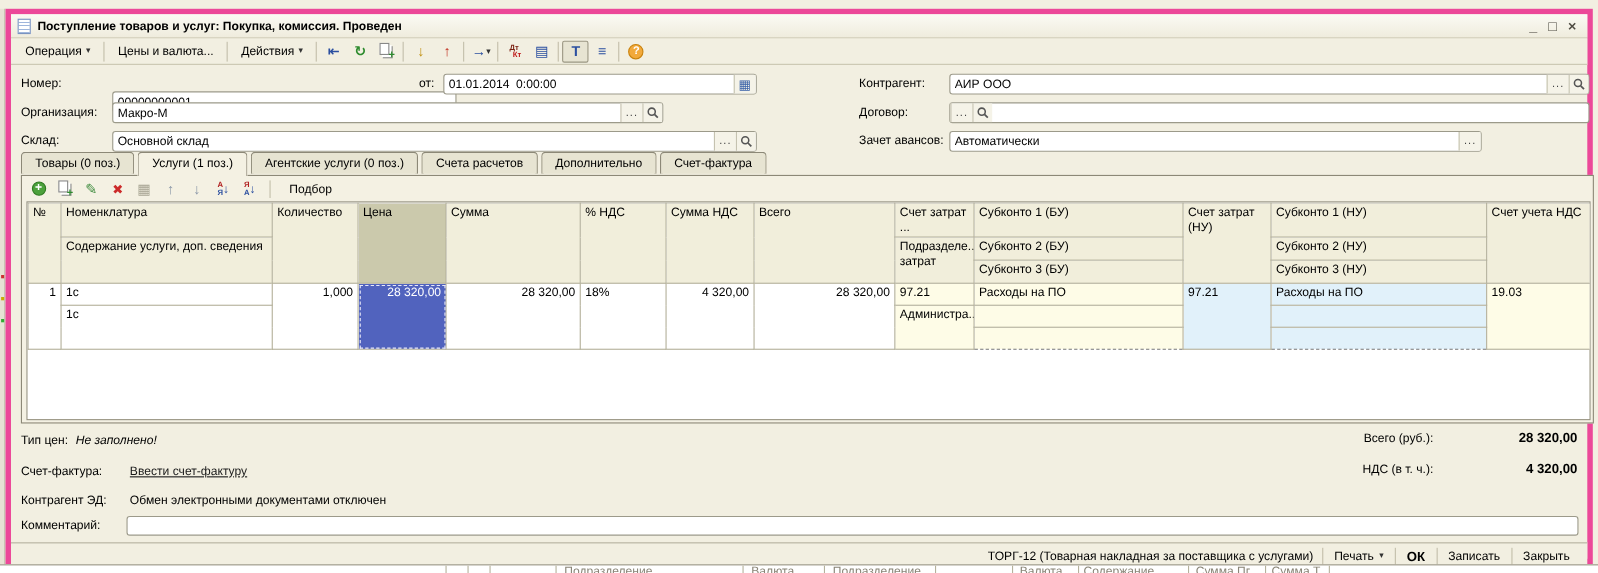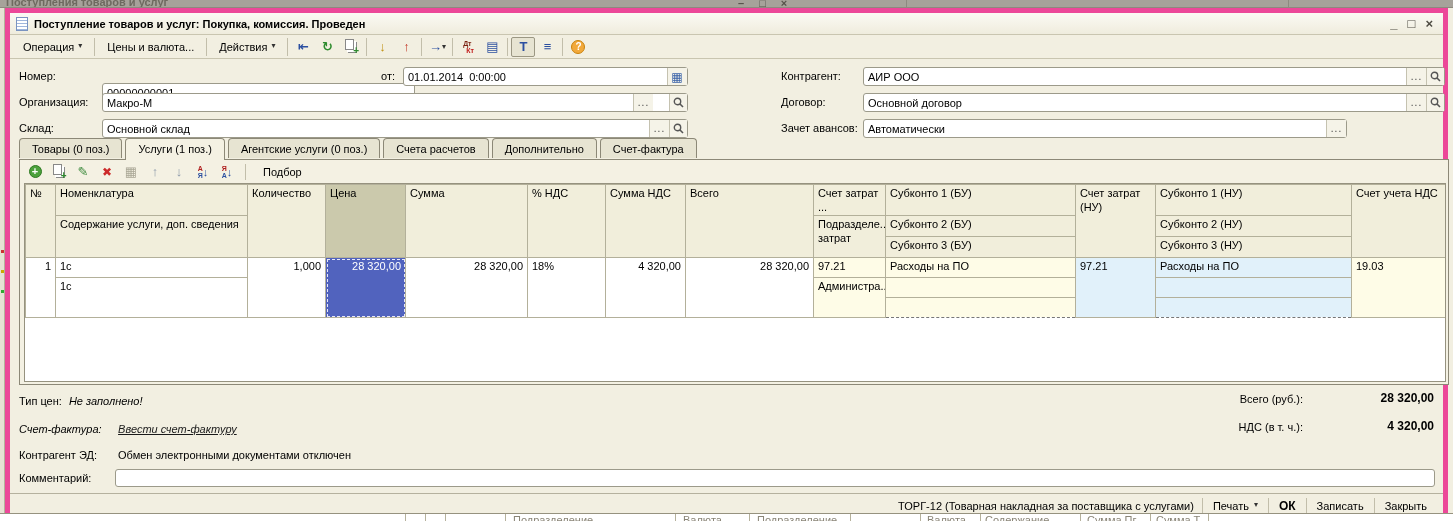--- a/index.html
+++ b/index.html
@@ -124,26 +124,20 @@
   .abtn { padding:3px 10px; display:flex; gap:5px; cursor:default; white-space:nowrap; }
   .abtn.ok { font-weight:bold; font-size:12px; }
   .asep { width:1px; height:16px; background:#C2BEAA; }
   .torg { padding:3px 8px; white-space:nowrap; }
 </style>
 </head>
 <body>
 
 <div id="page">
 
-  <div class="bg-top">
-    <span class="bg-title">Поступления товаров и услуг</span>
-    <span class="bg-ctl" style="left:738px;">– □ ×</span>
-    <i class="vline" style="left:906px;"></i>
-    <i class="vline" style="left:1288px;"></i>
-  </div>
 
   <div class="bg-left">
     <i style="top:242px; background:#C33;"></i>
     <i style="top:262px; background:#CA0;"></i>
     <i style="top:282px; background:#3A3;"></i>
   </div>
 
   <div class="window">
 
     <div class="titlebar">
@@ -223,21 +217,21 @@
       <div class="inp" style="left:92px; top:24px; width:313px;">
         <input value="00000000001" style="">
       </div>
       <span class="flabel" style="left:371px; top:8px;">от:</span>
       <div class="inp" style="left:393px; top:8px; width:285px;">
         <input value="01.01.2014  0:00:00" style="">
         <span class="inbtn cal">▦</span>
       </div>
 
       <span class="flabel" style="left:9px; top:34px;">Организация:</span>
-      <div class="inp" style="left:92px; top:34px; width:586px;gap:16px;">
+      <div class="inp" style="left:92px; top:34px; width:501px;">
         <input value="Макро-М" style="">
         <span class="inbtn">...</span>
         <span class="inbtn mag">
           <svg width="11" height="11" viewBox="0 0 11 11">
               <circle cx="4.5" cy="4.5" r="3.2" fill="none" stroke="#555" stroke-width="1.4"></circle>
               <line x1="7" y1="7" x2="10" y2="10" stroke="#555" stroke-width="1.6"></line>
             </svg>
         </span>
       </div>
 
@@ -260,21 +254,20 @@
         <span class="inbtn mag">
           <svg width="11" height="11" viewBox="0 0 11 11">
               <circle cx="4.5" cy="4.5" r="3.2" fill="none" stroke="#555" stroke-width="1.4"></circle>
               <line x1="7" y1="7" x2="10" y2="10" stroke="#555" stroke-width="1.6"></line>
             </svg>
         </span>
       </div>
 
       <span class="flabel" style="left:771px; top:34px;">Договор:</span>
       <div class="inp" style="left:853px; top:34px; width:582px;">
-        <input value="Основной договор" style="">
         <span class="inbtn">...</span>
         <span class="inbtn mag">
           <svg width="11" height="11" viewBox="0 0 11 11">
               <circle cx="4.5" cy="4.5" r="3.2" fill="none" stroke="#555" stroke-width="1.4"></circle>
               <line x1="7" y1="7" x2="10" y2="10" stroke="#555" stroke-width="1.6"></line>
             </svg>
         </span>
       </div>
 
       <span class="flabel" style="left:771px; top:60px;">Зачет авансов:</span>
@@ -411,21 +404,21 @@
       </div>
     </div>
 
     <div class="frow" style="top:380px;">
       <span class="lab">Тип цен:</span>
       <span style="margin-left:4px;font-style:italic;">Не заполнено!</span>
     </div>
     <span class="tot-lab" style="top:380px;">Всего (руб.):</span>
     <span class="tot-val" style="top:378px;">28 320,00</span>
 
-    <div class="frow" style="top:408px;font-style:italic;">
+    <div class="frow" style="top:408px;">
       <span class="lab" style="width:96px;">Счет-фактура:</span>
       <span class="link">Ввести счет-фактуру</span>
     </div>
     <span class="tot-lab" style="top:408px;">НДС (в т. ч.):</span>
     <span class="tot-val" style="top:406px;">4 320,00</span>
 
     <div class="frow" style="top:434px;">
       <span class="lab" style="width:96px;">Контрагент ЭД:</span>
       <span>Обмен электронными документами отключен</span>
     </div>

